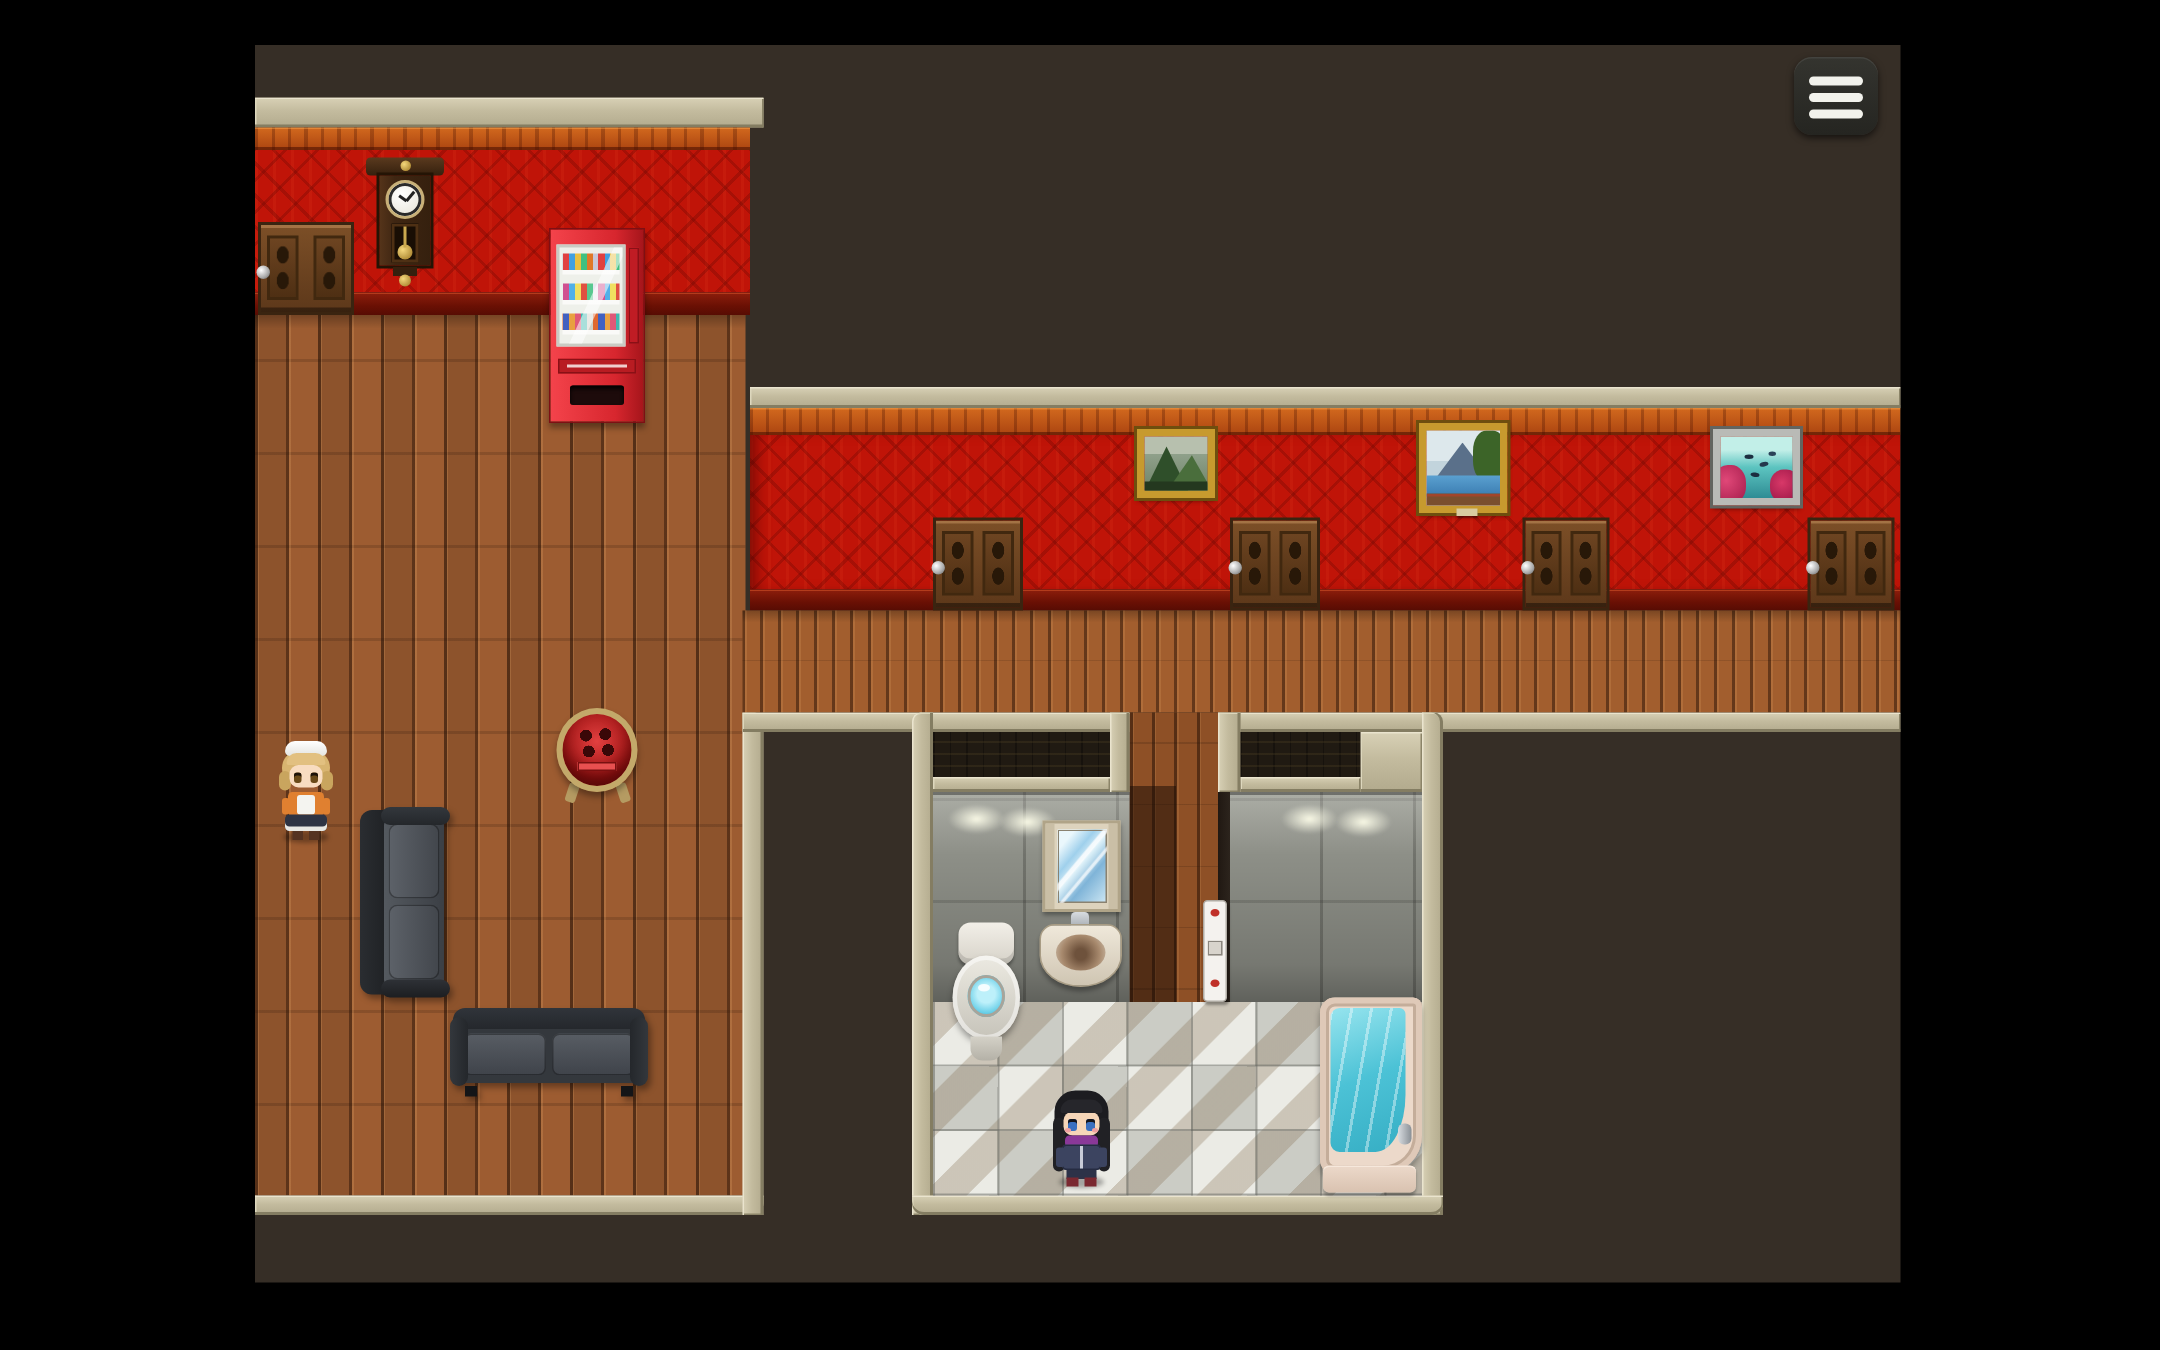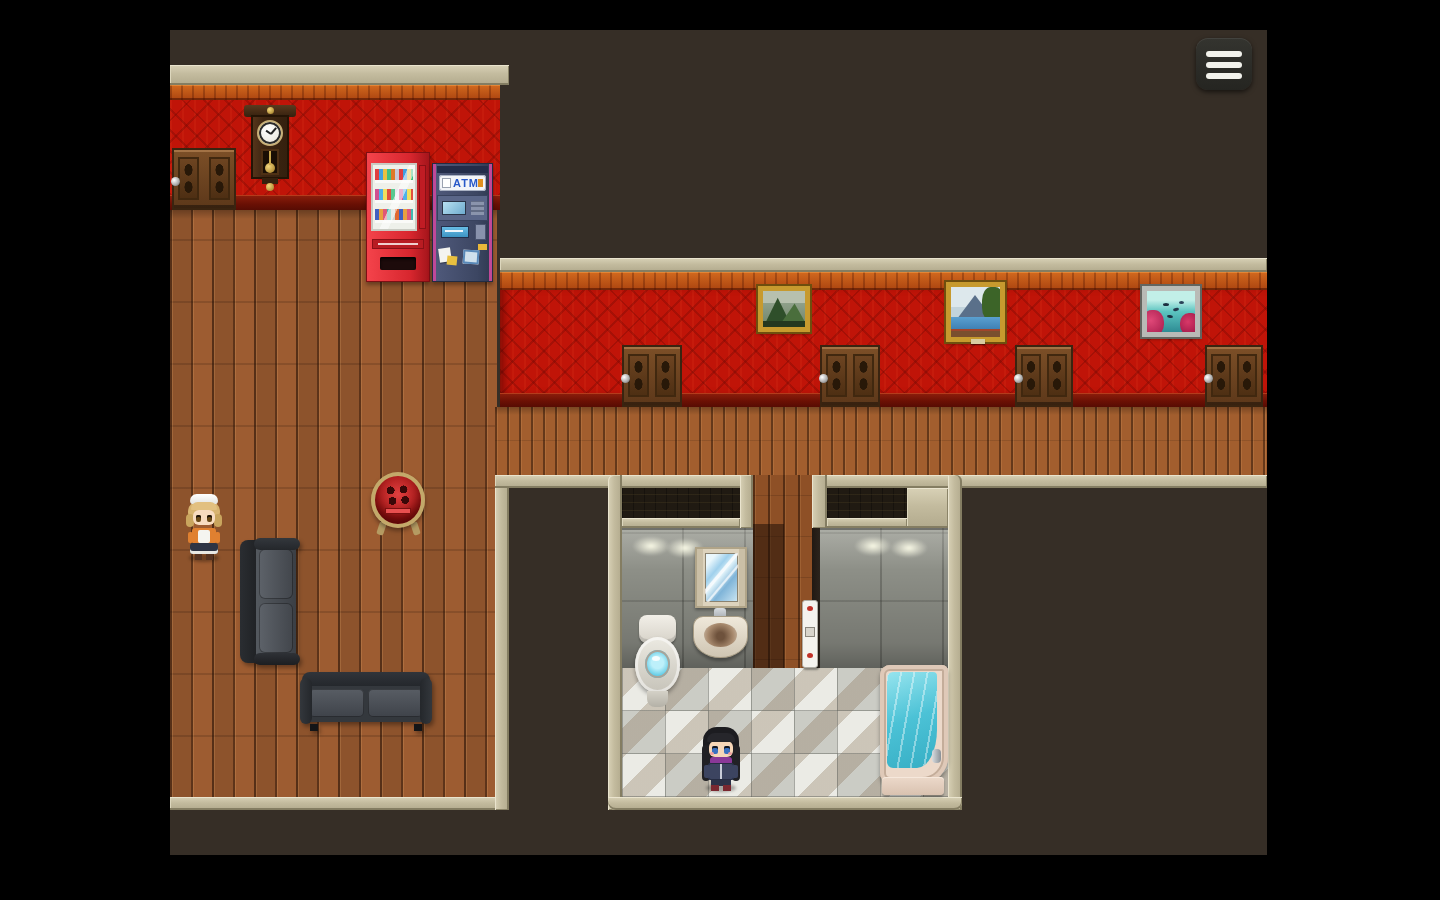--- a/index.html
+++ b/index.html
@@ -162,40 +162,20 @@
         <div class="a" style="left:2px;top:55px;right:2px;height:3px;background:#fafaf8;"></div>
         <div class="a" style="left:0;top:0;right:0;bottom:0;background:linear-gradient(115deg,transparent 50%,rgba(255,255,255,.55) 51% 62%,transparent 63%);"></div>
       </div>
       <div class="a" style="left:52px;top:12px;width:7px;height:64px;background:#c01c24;box-shadow:inset 0 0 0 1px #8a1016;"></div>
       <div class="a" style="left:5px;top:86px;width:52px;height:10px;background:#b81c22;box-shadow:inset 0 0 0 1px #8a1016;">
         <div class="a" style="left:6px;top:4px;width:40px;height:2px;background:#f0cece;"></div>
       </div>
       <div class="a" style="left:13px;top:104px;width:36px;height:13px;background:#1d0b0b;border-radius:2px;box-shadow:inset 0 2px 3px #000;"></div>
     </div>
 
-    <div class="a" style="left:262px;top:133px;width:61px;height:119px;background:linear-gradient(90deg,#505a7c,#3c4662 75%,#2e3850);border:1px solid #222c44;box-sizing:border-box;box-shadow:inset 3px 0 0 #c04898, inset -3px 0 0 #c04898, 0 3px 4px rgba(0,0,0,.35);">
-      <div class="a" style="left:4px;top:2px;width:51px;height:7px;background:#232d4a;"></div>
-      <div class="a" style="left:6px;top:11px;width:47px;height:16px;background:#f2f4f8;border-radius:3px;box-shadow:inset 0 0 0 1px #aab2c4;">
-        <div class="a" style="left:3px;top:3px;width:9px;height:10px;background:#fff;border:1px solid #9aa2b0;box-sizing:border-box;"></div>
-        <div class="a txt-atm" style="left:14px;top:2px;">ATM</div>
-        <div class="a" style="right:3px;top:4px;width:5px;height:8px;background:#e09020;"></div>
-      </div>
-      <div class="a" style="left:4px;top:31px;width:51px;height:26px;background:#5a6688;box-shadow:inset 0 0 0 1px #38425e;">
-        <div class="a" style="left:5px;top:6px;width:24px;height:14px;background:linear-gradient(135deg,#bce4f4,#6aa8cc);box-shadow:inset 0 0 0 1px #2a3448;"></div>
-        <div class="a" style="left:34px;top:6px;width:13px;height:14px;background:repeating-linear-gradient(0deg,#8a94ac 0 3px,#626c84 3px 5px);"></div>
-      </div>
-      <div class="a" style="left:8px;top:62px;width:28px;height:12px;background:linear-gradient(180deg,#6cc0e8,#3890c0);box-shadow:inset 0 0 0 1px #22304c;">
-        <div class="a" style="left:4px;top:4px;width:18px;height:2px;background:#eef6fc;"></div>
-      </div>
-      <div class="a" style="left:42px;top:60px;width:11px;height:16px;background:#8892ac;box-shadow:inset 0 0 0 1px #4a5470;"></div>
-      <div class="a" style="left:6px;top:84px;width:12px;height:14px;background:#f4f4f0;transform:rotate(-8deg);box-shadow:0 1px 1px rgba(0,0,0,.4);"></div>
-      <div class="a" style="left:14px;top:92px;width:10px;height:9px;background:#e8c040;transform:rotate(6deg);"></div>
-      <div class="a" style="left:30px;top:86px;width:16px;height:14px;background:#cfe0ec;box-shadow:inset 0 0 0 2px #5888b8;transform:rotate(4deg);"></div>
-      <div class="a" style="right:5px;top:80px;width:9px;height:6px;background:#e8b83a;"></div>
-    </div>
 
     <div class="a" style="left:200px;top:440px;width:57px;height:68px;">
       <div class="a" style="left:8px;top:52px;width:7px;height:13px;background:#b59b62;transform:rotate(18deg);border-radius:2px;"></div>
       <div class="a" style="left:42px;top:52px;width:7px;height:13px;background:#b59b62;transform:rotate(-18deg);border-radius:2px;"></div>
       <div class="a" style="left:1px;top:2px;width:54px;height:56px;border-radius:50%;border:4px solid #c3a96a;box-sizing:border-box;background:radial-gradient(circle at 50% 38%,#e24040,#a01414 65%,#6e0c0c);box-shadow:inset 0 -8px 10px rgba(50,0,0,.55), 0 3px 4px rgba(0,0,0,.35);">
         <div class="a" style="left:0;top:0;right:0;bottom:0;border-radius:50%;background:
           radial-gradient(circle 4px at 34% 30%, #3a0808 0 98%, transparent),
           radial-gradient(circle 4px at 62% 28%, #3a0808 0 98%, transparent),
           radial-gradient(circle 4px at 38% 52%, #3a0808 0 98%, transparent),
           radial-gradient(circle 4px at 66% 50%, #3a0808 0 98%, transparent);"></div>

